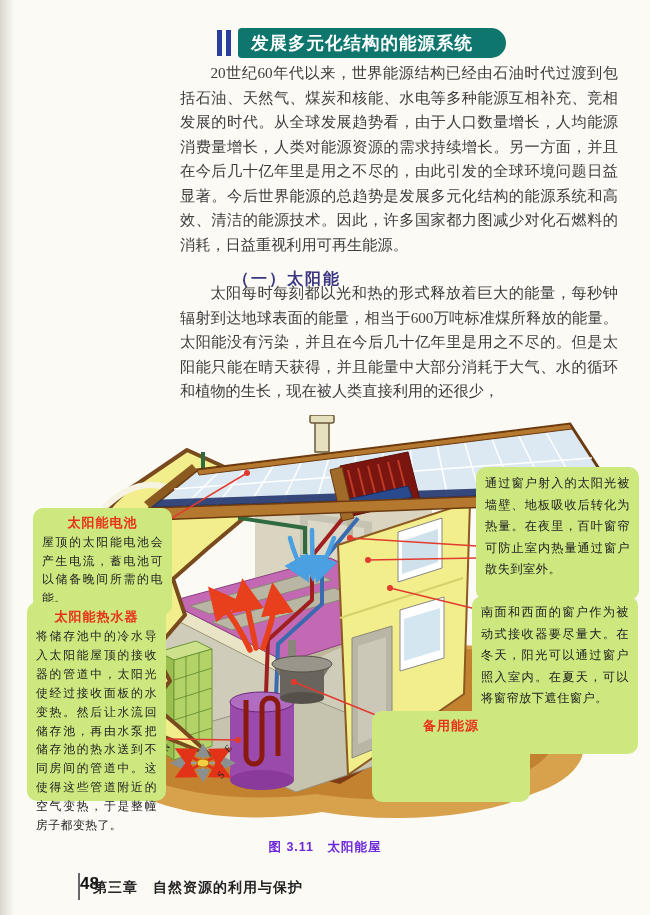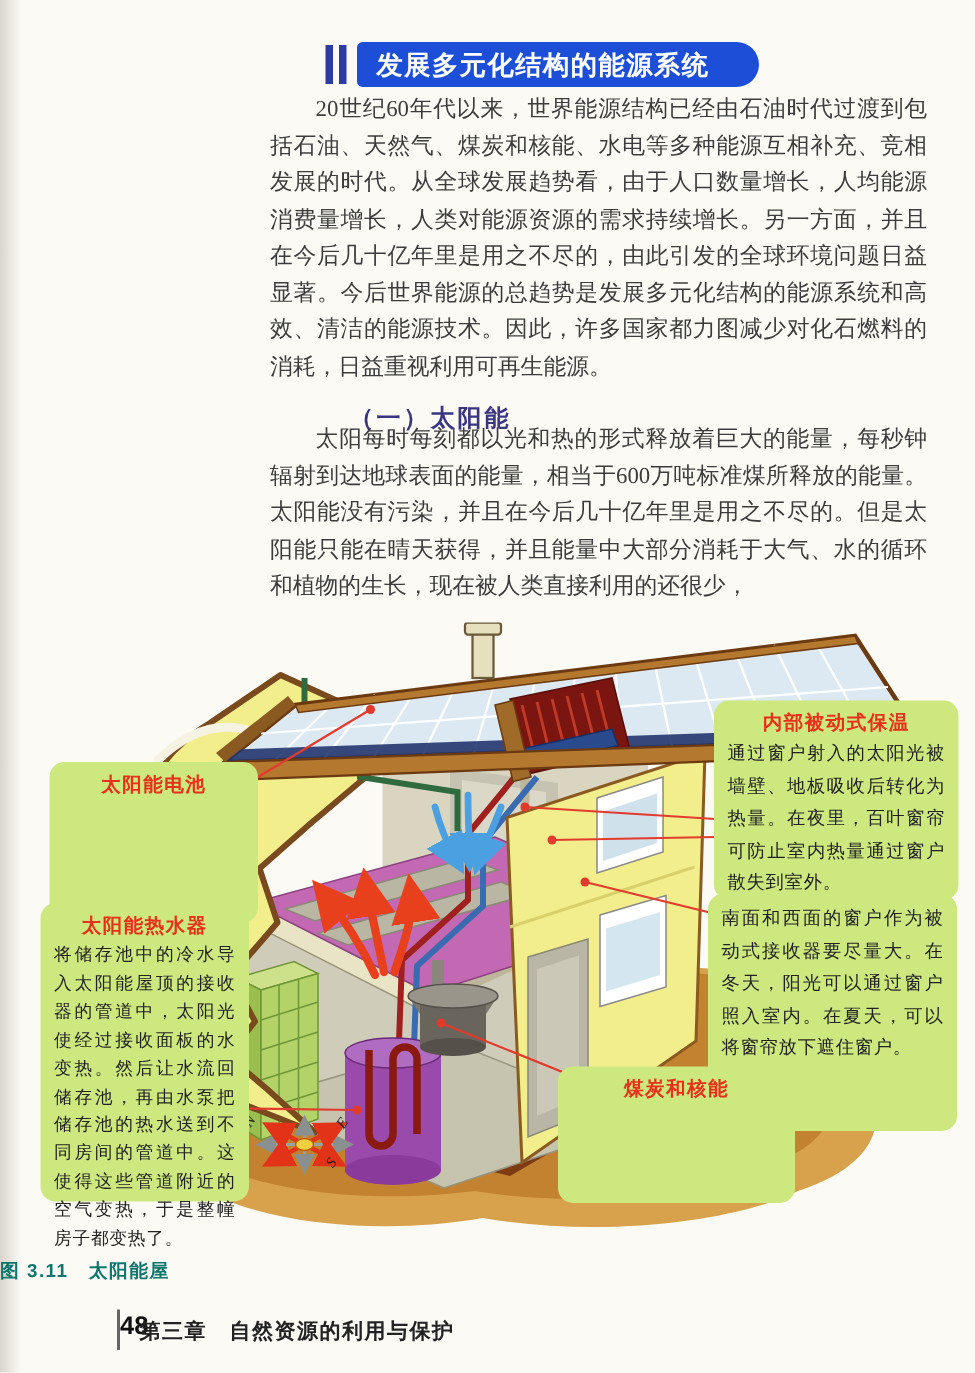--- a/index.html
+++ b/index.html
@@ -11,21 +11,21 @@
   .gutter{
     position:absolute;left:0;top:0;width:14px;height:915px;
     background:linear-gradient(90deg,#d8d5cc,#fbfaf5);
   }
   
   .hbar{position:absolute;top:30px;width:5px;height:26px;background:#2b3da0;}
   .hbar.b1{left:217px;}
   .hbar.b2{left:226px;}
   .header-pill{
     position:absolute;left:238px;top:28px;width:268px;height:30px;
-    background:#1d4ed8;border-radius:4px 16px 16px 4px;
+    background:#0f766e;border-radius:4px 16px 16px 4px;
     color:#ffffff;font-weight:bold;font-size:17.5px;line-height:30px;
     padding-left:13px;box-sizing:border-box;letter-spacing:1px;
     font-family:"Liberation Sans","DejaVu Sans",sans-serif;
   }
   
   .para{
     position:absolute;left:180px;width:438px;margin:0;
     font-size:15.2px;line-height:24.5px;color:#3c3c3c;
     text-align:justify;text-indent:2em;word-break:break-all;
   }
@@ -53,22 +53,22 @@
   .co-battery{left:33px;top:508px;width:139px;height:107px;}
   .co-heater{left:27px;top:602px;width:139px;height:199px;}
   .co-insulation{left:476px;top:467px;width:163px;height:133px;}
   .co-window{left:472px;top:596px;width:166px;height:158px;}
   .co-backup{left:372px;top:711px;width:158px;height:91px;}
   .co-insulation .b,.co-window .b{line-height:21.5px;font-size:12.2px;}
   .co-backup .b{line-height:21px;font-size:12.2px;}
   .co-heater .b{line-height:18.9px;}
   
   .caption{
-    position:absolute;left:0;top:839px;width:650px;
-    font-size:12.5px;font-weight:bold;color:#0f766e;letter-spacing:1px;
+    position:absolute;left:0;top:839px;width:650px;text-align:center;
+    font-size:12.5px;font-weight:bold;color:#6d28d9;letter-spacing:1px;
     font-family:"Liberation Sans","DejaVu Sans",sans-serif;
   }
   .pagenum{
     position:absolute;left:36px;top:874px;font-size:17px;font-weight:bold;color:#111;
     font-family:"Liberation Sans","DejaVu Sans",sans-serif;
     margin-left:44px;
   }
   .footrule{position:absolute;left:78px;top:873px;width:1.5px;height:27px;background:#666;}
   .chapter{
     position:absolute;left:93px;top:879px;font-size:14px;font-weight:bold;color:#222;
@@ -264,32 +264,32 @@
       <circle cx="368" cy="560" r="3" fill="#e23b2e" stroke="none"></circle>
     <line x1="480" y1="610" x2="390" y2="588"></line>
       <circle cx="390" cy="588" r="3" fill="#e23b2e" stroke="none"></circle>
     <line x1="398" y1="724" x2="294" y2="682"></line>
       <circle cx="294" cy="682" r="3" fill="#e23b2e" stroke="none"></circle>
   </g>
 </svg>
 
 <div class="callout co-battery">
   <div class="t">太阳能电池</div>
+  <div class="b">屋顶的太阳能电池会产生电流，蓄电池可以储备晚间所需的电能。</div>
 </div>
 <div class="callout co-heater">
   <div class="t">太阳能热水器</div>
   <div class="b">将储存池中的冷水导入太阳能屋顶的接收器的管道中，太阳光使经过接收面板的水变热。然后让水流回储存池，再由水泵把储存池的热水送到不同房间的管道中。这使得这些管道附近的空气变热，于是整幢房子都变热了。</div>
 </div>
 <div class="callout co-insulation">
-  <div class="t">内部被动式保温</div>
   <div class="b">通过窗户射入的太阳光被墙壁、地板吸收后转化为热量。在夜里，百叶窗帘可防止室内热量通过窗户散失到室外。</div>
 </div>
 <div class="callout co-window">
   <div class="b">南面和西面的窗户作为被动式接收器要尽量大。在冬天，阳光可以通过窗户照入室内。在夏天，可以将窗帘放下遮住窗户。</div>
 </div>
 <div class="callout co-backup">
-  <div class="t">煤炭和核能</div>
+  <div class="t">备用能源</div>
 </div>
 
 <div class="caption">图 3.11　太阳能屋</div>
 <div class="pagenum">48</div>
 <div class="footrule"></div>
 <div class="chapter">第三章　自然资源的利用与保护</div>
 
 </body></html>

